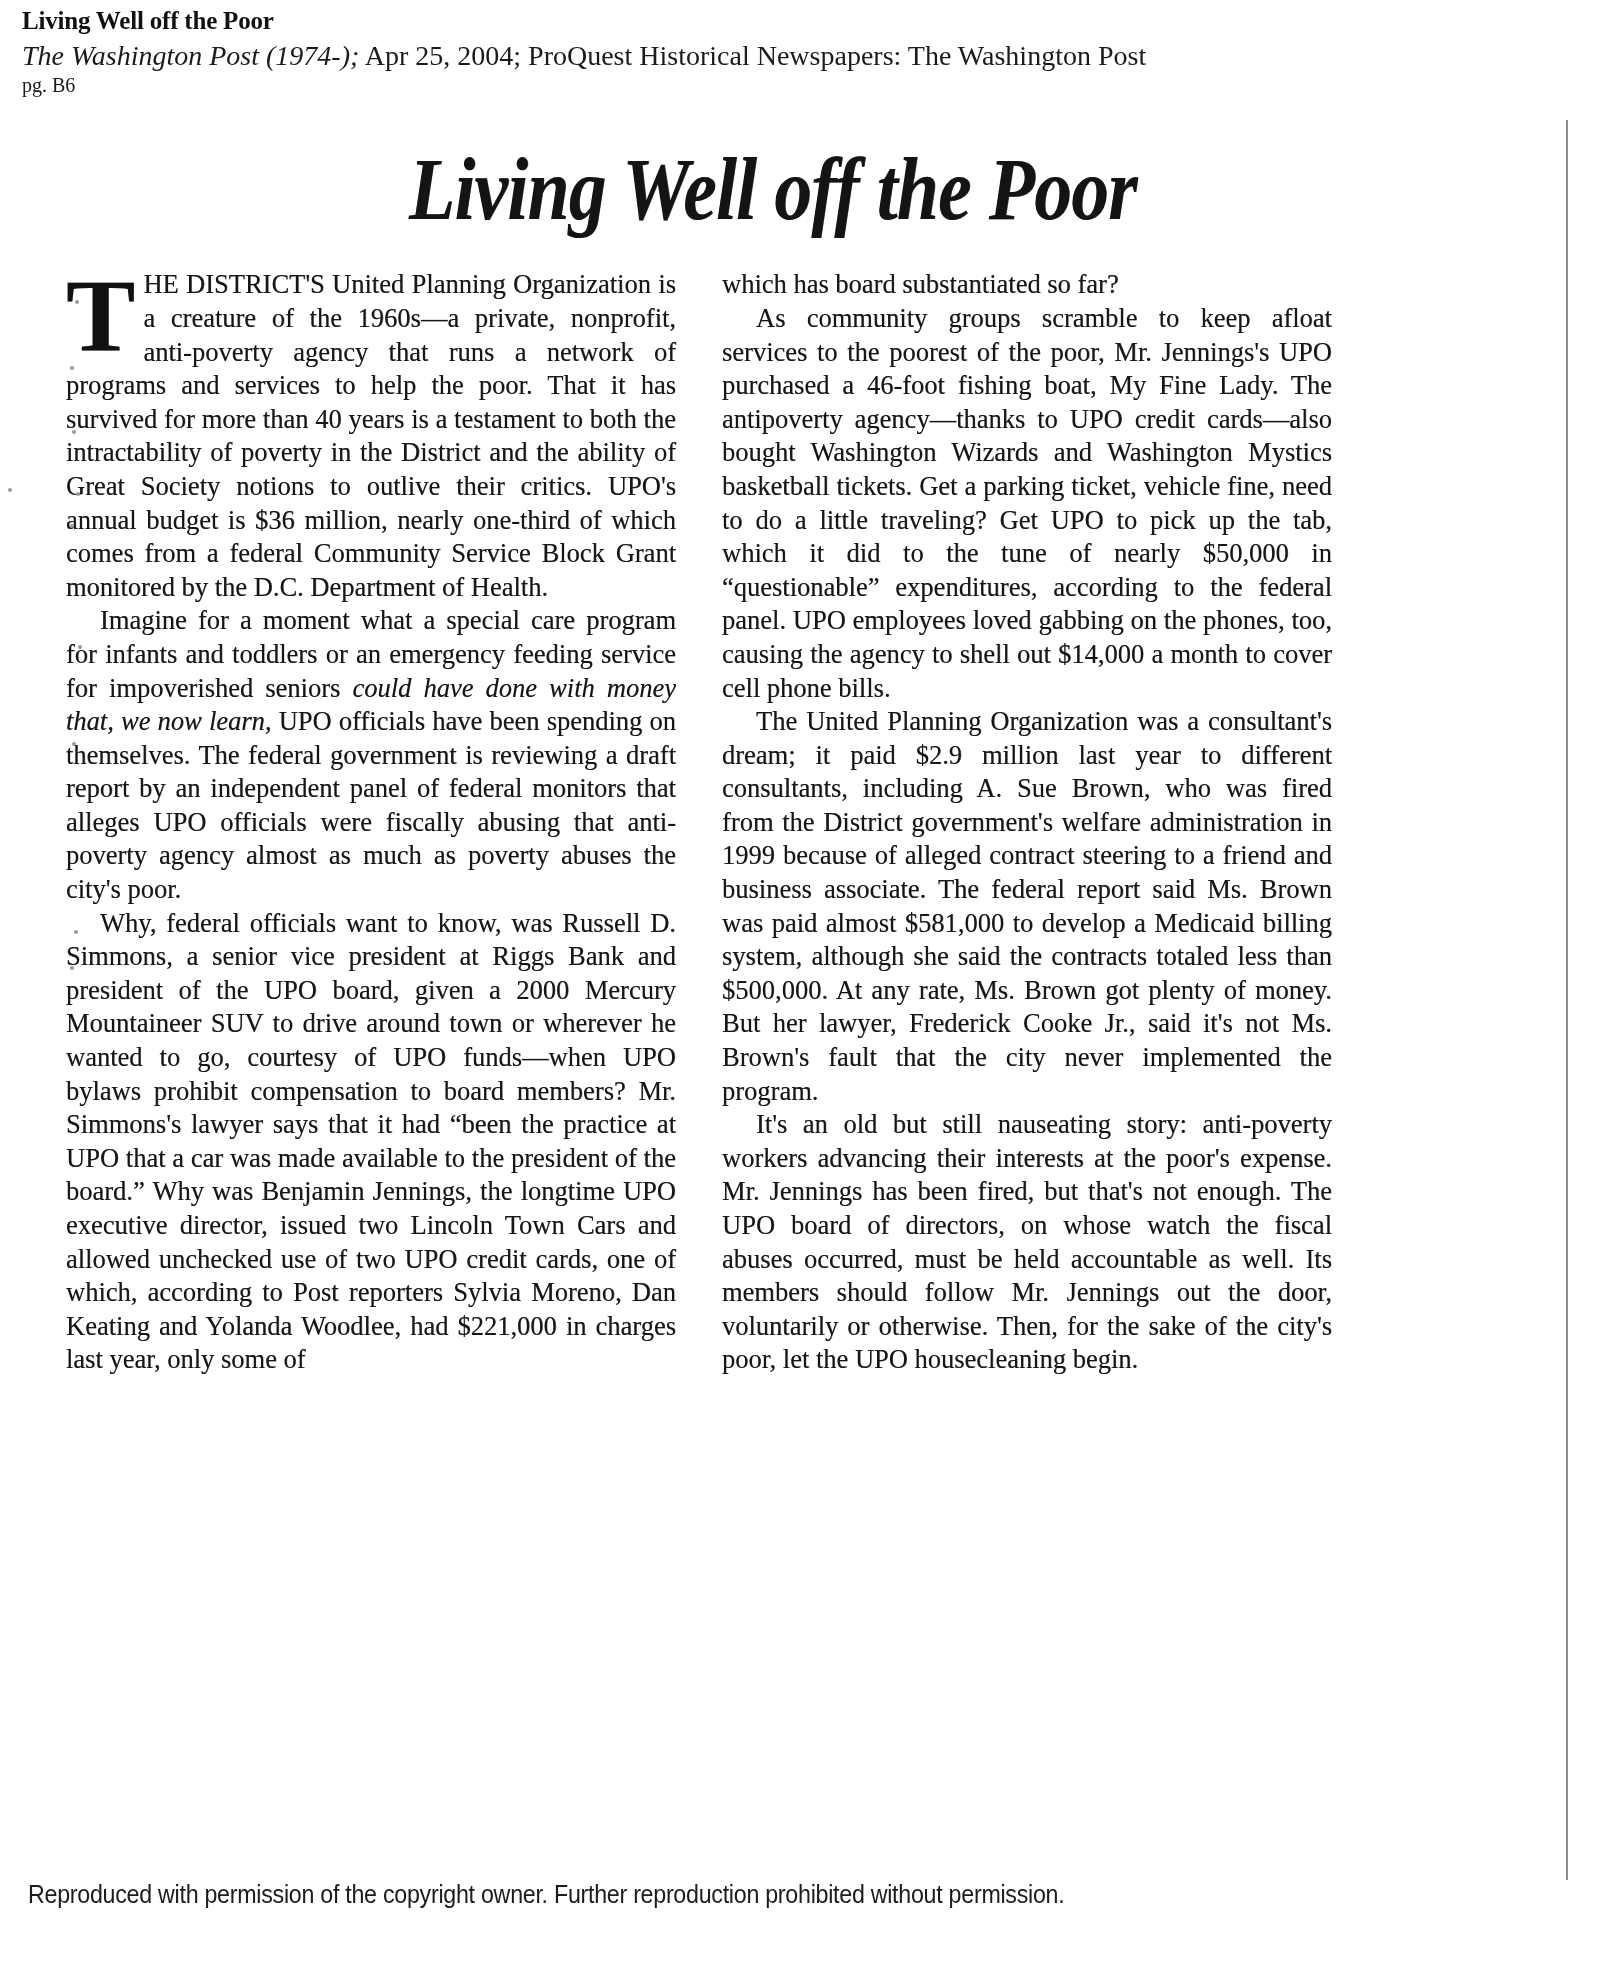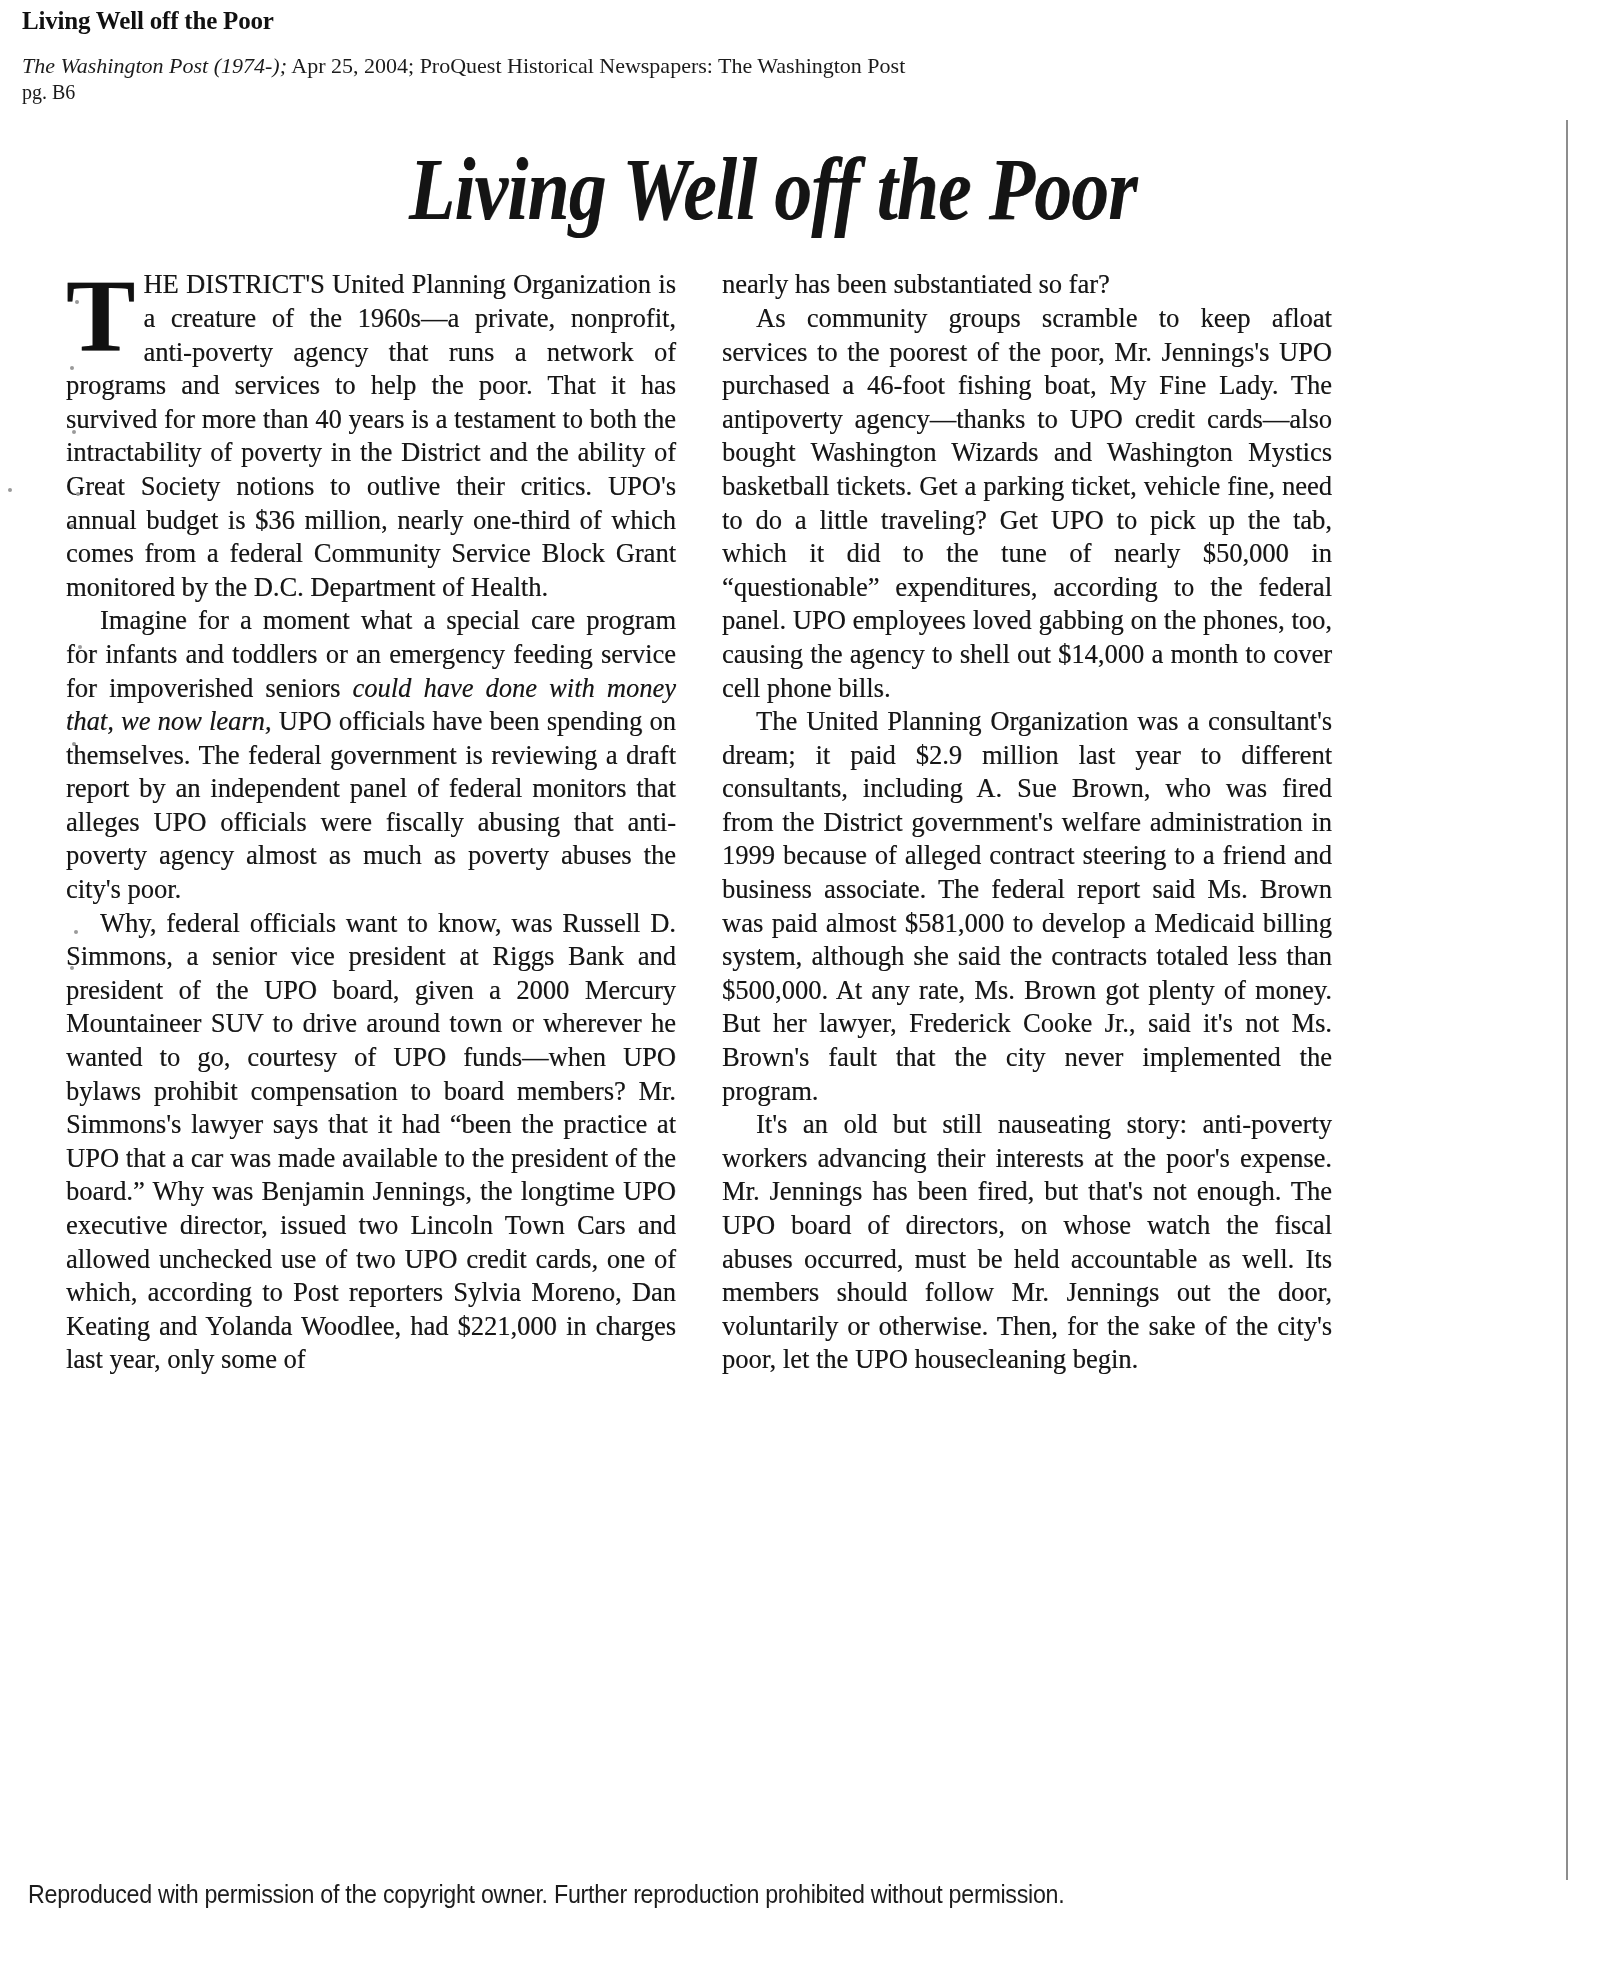--- a/index.html
+++ b/index.html
@@ -25,24 +25,24 @@
     width: 1400px;
   }
   #scan-header .pq-title {
     font-size: 25px;
     font-weight: bold;
     line-height: 1.22;
     letter-spacing: -0.2px;
     color: #111;
   }
   #scan-header .pq-citation {
-    font-size: 22px;
+    font-size: 28px;
     line-height: 1.28;
     color: #1b1b1b;
-    margin-top: 15px;
+    margin-top: 1px;
   }
   #scan-header .pq-citation .pq-source {
     font-style: italic;
   }
   #scan-header .pq-page {
     font-size: 20px;
     line-height: 1.28;
     color: #1b1b1b;
   }
 
@@ -159,21 +159,21 @@
 
       <p class="para lead"><span class="dropcap">T</span><span>HE DISTRICT'S United Planning Organization is a creature of the 1960s—a private, nonprofit, anti-poverty agency that runs a network of programs and services to help the poor. That it has survived for more than 40 years is a testament to both the intractability of poverty in the District and the ability of Great Society notions to outlive their critics. UPO's annual budget is $36 million, nearly one-third of which comes from a federal Community Service Block Grant monitored by the D.C. Department of Health.</span></p>
 
       <p class="para"><span>Imagine for a moment what a special care program for infants and toddlers or an emergency feeding service for impoverished seniors </span><em>could have done with money that, we now learn,</em><span> UPO officials have been spending on themselves. The federal government is reviewing a draft report by an independent panel of federal monitors that alleges UPO officials were fiscally abusing that anti-poverty agency almost as much as poverty abuses the city's poor.</span></p>
 
       <p class="para">Why, federal officials want to know, was Russell D. Simmons, a senior vice president at Riggs Bank and president of the UPO board, given a 2000 Mercury Mountaineer SUV to drive around town or wherever he wanted to go, courtesy of UPO funds—when UPO bylaws prohibit compensation to board members? Mr. Simmons's lawyer says that it had “been the practice at UPO that a car was made available to the president of the board.” Why was Benjamin Jennings, the longtime UPO executive director, issued two Lincoln Town Cars and allowed unchecked use of two UPO credit cards, one of which, according to Post reporters Sylvia Moreno, Dan Keating and Yolanda Woodlee, had $221,000 in charges last year, only some of</p>
     </div>
 
     <div class="column">
 
-      <p class="para noindent">nearly has been substantiated so far?</p>
+      <p class="para noindent">which has board substantiated so far?</p>
 
       <p class="para">As community groups scramble to keep afloat services to the poorest of the poor, Mr. Jennings's UPO purchased a 46-foot fishing boat, My Fine Lady. The antipoverty agency—thanks to UPO credit cards—also bought Washington Wizards and Washington Mystics basketball tickets. Get a parking ticket, vehicle fine, need to do a little traveling? Get UPO to pick up the tab, which it did to the tune of nearly $50,000 in “questionable” expenditures, according to the federal panel. UPO employees loved gabbing on the phones, too, causing the agency to shell out $14,000 a month to cover cell phone bills.</p>
 
       <p class="para">The United Planning Organization was a consultant's dream; it paid $2.9 million last year to different consultants, including A. Sue Brown, who was fired from the District government's welfare administration in 1999 because of alleged contract steering to a friend and business associate. The federal report said Ms. Brown was paid almost $581,000 to develop a Medicaid billing system, although she said the contracts totaled less than $500,000. At any rate, Ms. Brown got plenty of money. But her lawyer, Frederick Cooke Jr., said it's not Ms. Brown's fault that the city never implemented the program.</p>
 
       <p class="para">It's an old but still nauseating story: anti-poverty workers advancing their interests at the poor's expense. Mr. Jennings has been fired, but that's not enough. The UPO board of directors, on whose watch the fiscal abuses occurred, must be held accountable as well. Its members should follow Mr. Jennings out the door, voluntarily or otherwise. Then, for the sake of the city's poor, let the UPO housecleaning begin.</p>
     </div>
 
   </div>
 </div>

